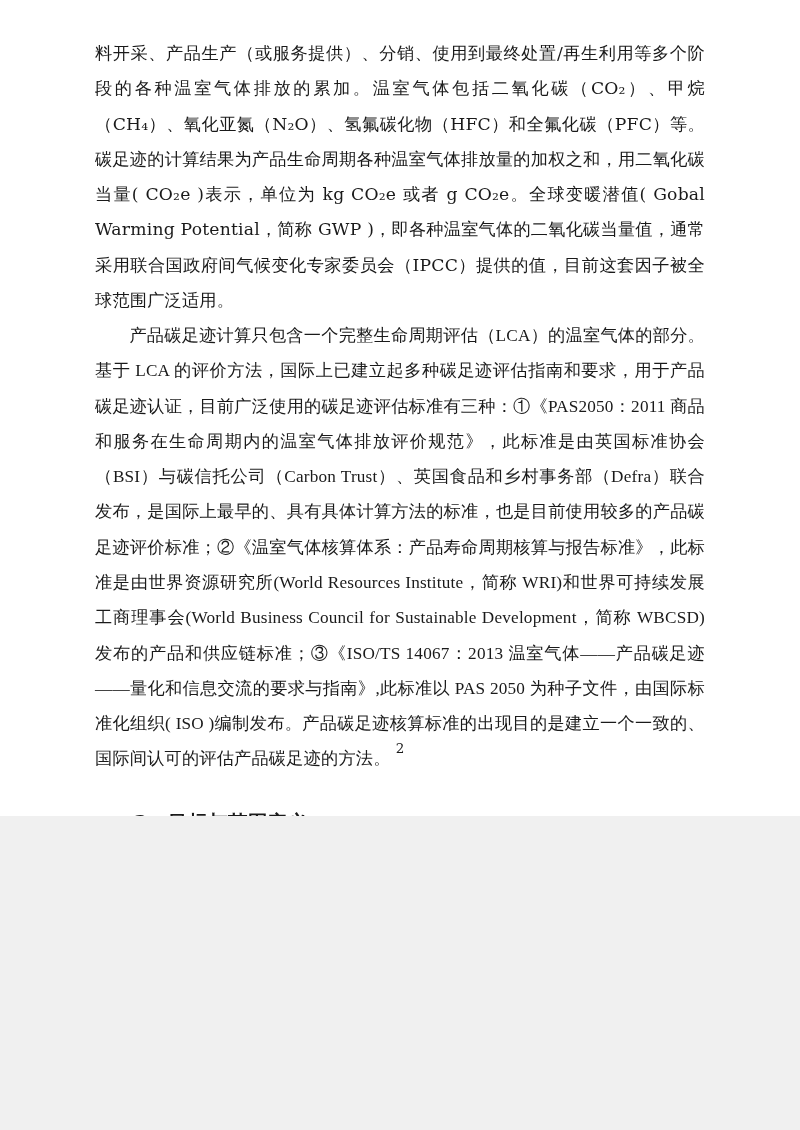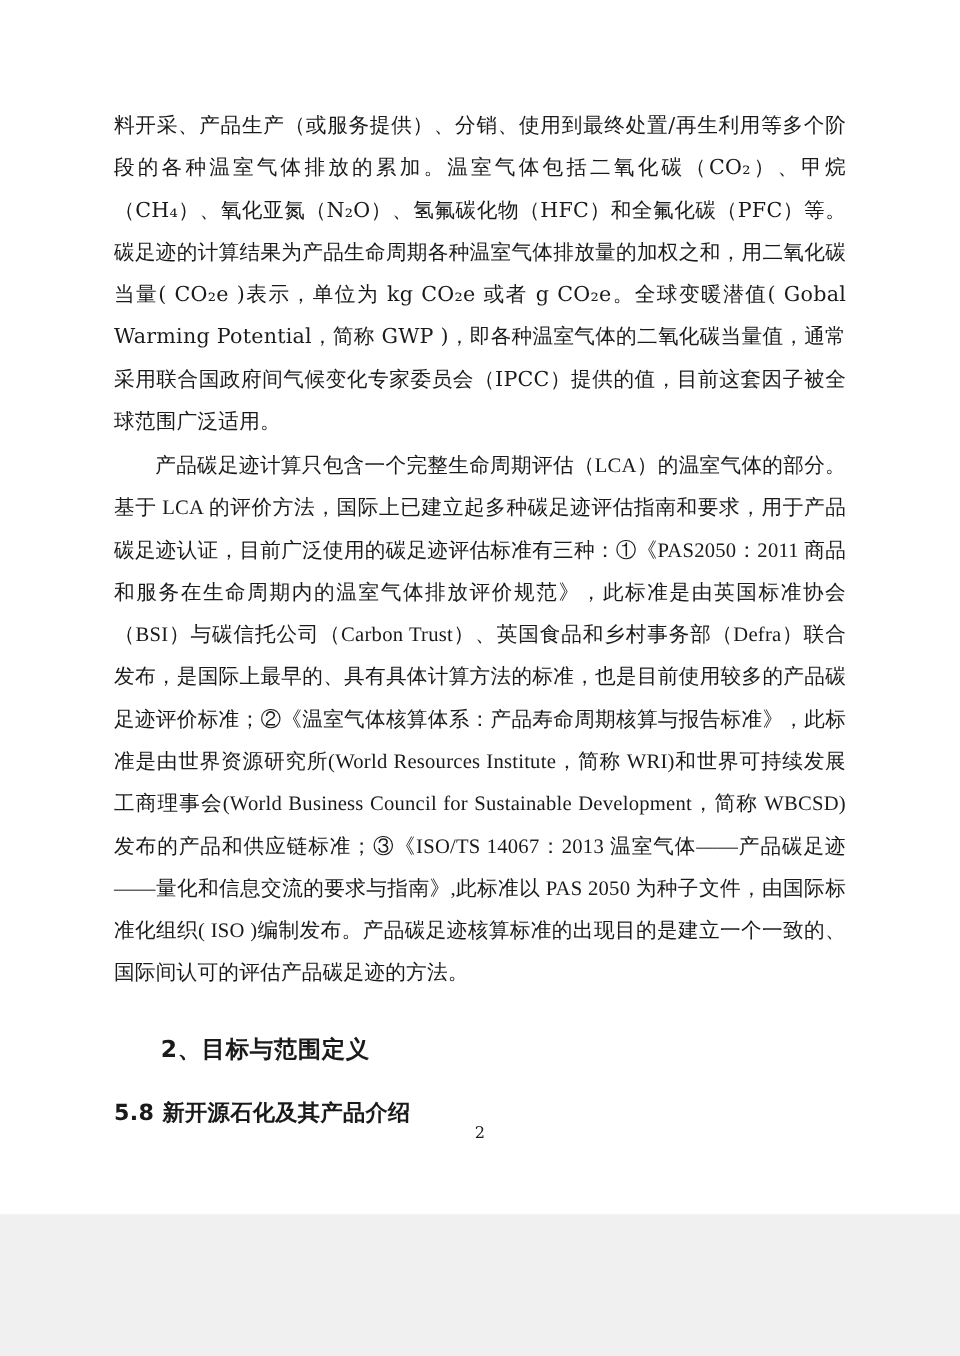--- a/index.html
+++ b/index.html
@@ -2,25 +2,25 @@
 <html><head>
 <meta charset="utf-8">
 <style>
   html, body {
     margin: 0;
     padding: 0;
     background: #f0f0f0;
   }
   .page {
     width: 800px;
-    height: 1012px;
+    height: 816px;
     background: #ffffff;
     position: relative;
     box-sizing: border-box;
-    padding: 88px 95px 0 95px;
+    padding: 36px 95px 0 95px;
     font-family: "DejaVu Serif", "Liberation Serif", serif;
     color: #1a1a1a;
     overflow: hidden;
   }
   .body-text {
     font-size: 17.2px;
     line-height: 2.05;
     text-align: justify;
     text-justify: inter-ideograph;
     letter-spacing: 0.2px;

